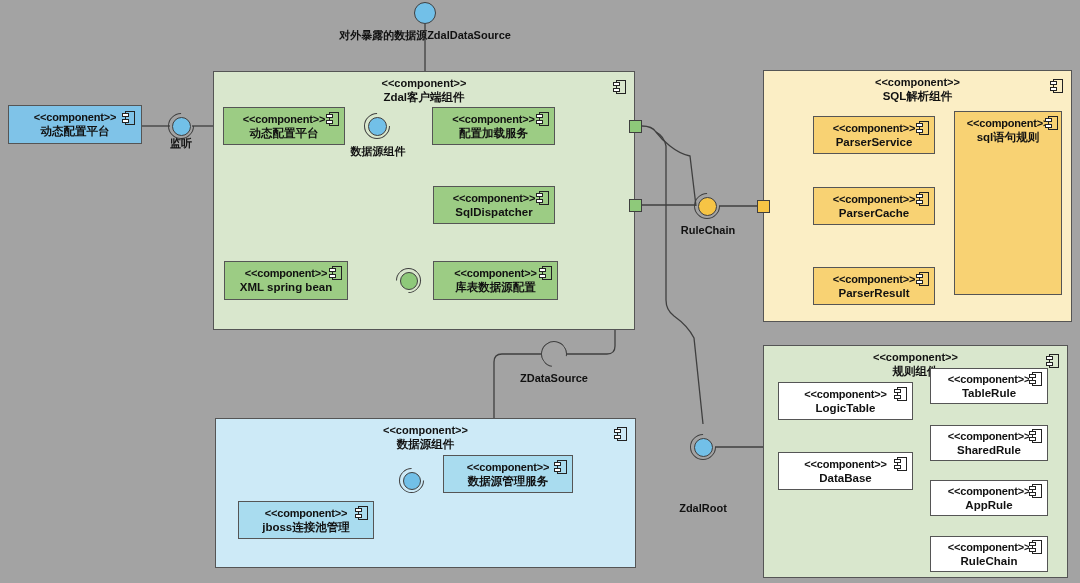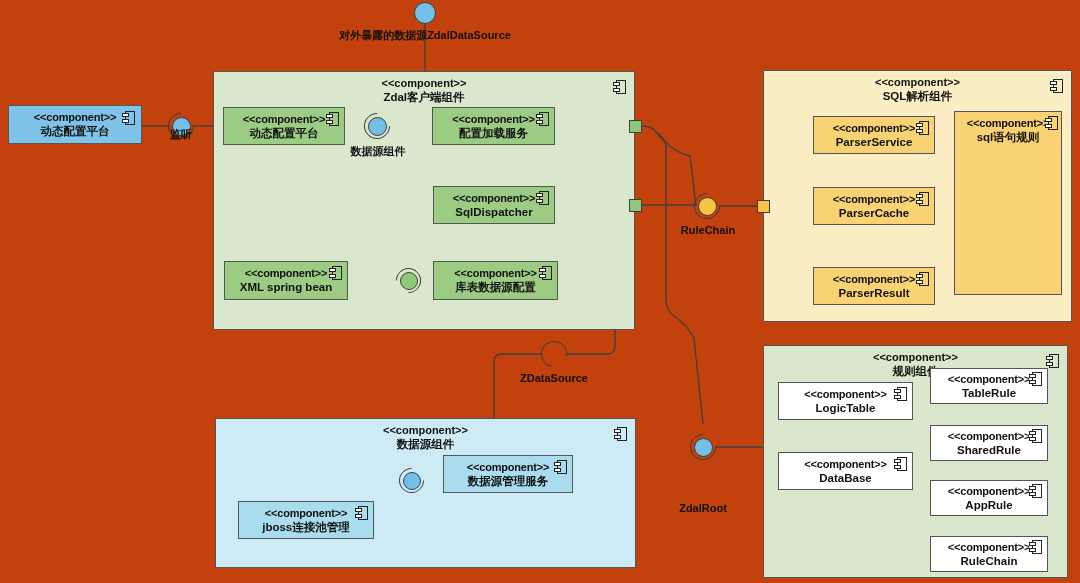--- a/index.html
+++ b/index.html
@@ -1,17 +1,17 @@
 <!DOCTYPE html>
 <html><head>
 <meta charset="utf-8">
 <style>
   html,body{margin:0;padding:0;background:#ffffff;}
   body{font-family:"Liberation Sans","DejaVu Sans",sans-serif;}
-  #canvas{position:relative;width:1080px;height:583px;background:#c2410c;overflow:hidden;}
+  #canvas{position:relative;width:1080px;height:583px;background:#a3a3a3;overflow:hidden;}
 
   
   .cbox{position:absolute;box-sizing:border-box;border:1.4px solid #555;display:flex;
         flex-direction:column;align-items:center;justify-content:center;text-align:center;}
   .cbox .stereo{font-size:11px;font-weight:bold;color:#111;line-height:13px;letter-spacing:-0.2px;}
   .cbox .cname{font-size:11.5px;font-weight:bold;color:#111;line-height:14px;}
 
   
   .container{position:absolute;box-sizing:border-box;border:1.4px solid #555;}
   .container > .clabel{position:absolute;left:0;right:0;top:5px;text-align:center;}
@@ -145,21 +145,21 @@
       <span class="body"></span>
         <span class="p1"></span>
         <span class="p2"></span>
     </span>
   </div>
 
   <div>
     <div class="socket" style="left:168px;top:113px;width:26px;height:26px;transform:rotate(-45deg);"></div>
     <div class="ball blue" style="left:172px;top:117px;width:19px;height:19px;"></div>
   </div>
-  <div class="iflabel" style="left:151px;top:127px;width:60px;">监听</div>
+  <div class="iflabel" style="left:151px;top:136px;width:60px;">监听</div>
 
   <div class="container fill-green-light" style="left:213px;top:71px;width:422px;height:259px;">
     <div class="clabel">
       <span class="stereo">&lt;&lt;component&gt;&gt;</span>
       <span class="cname">Zdal客户端组件</span>
     </div>
     <span class="uml-icon fill-green-light" style="right:8px;top:8px;">
       <span class="body"></span>
         <span class="p1"></span>
         <span class="p2"></span>

